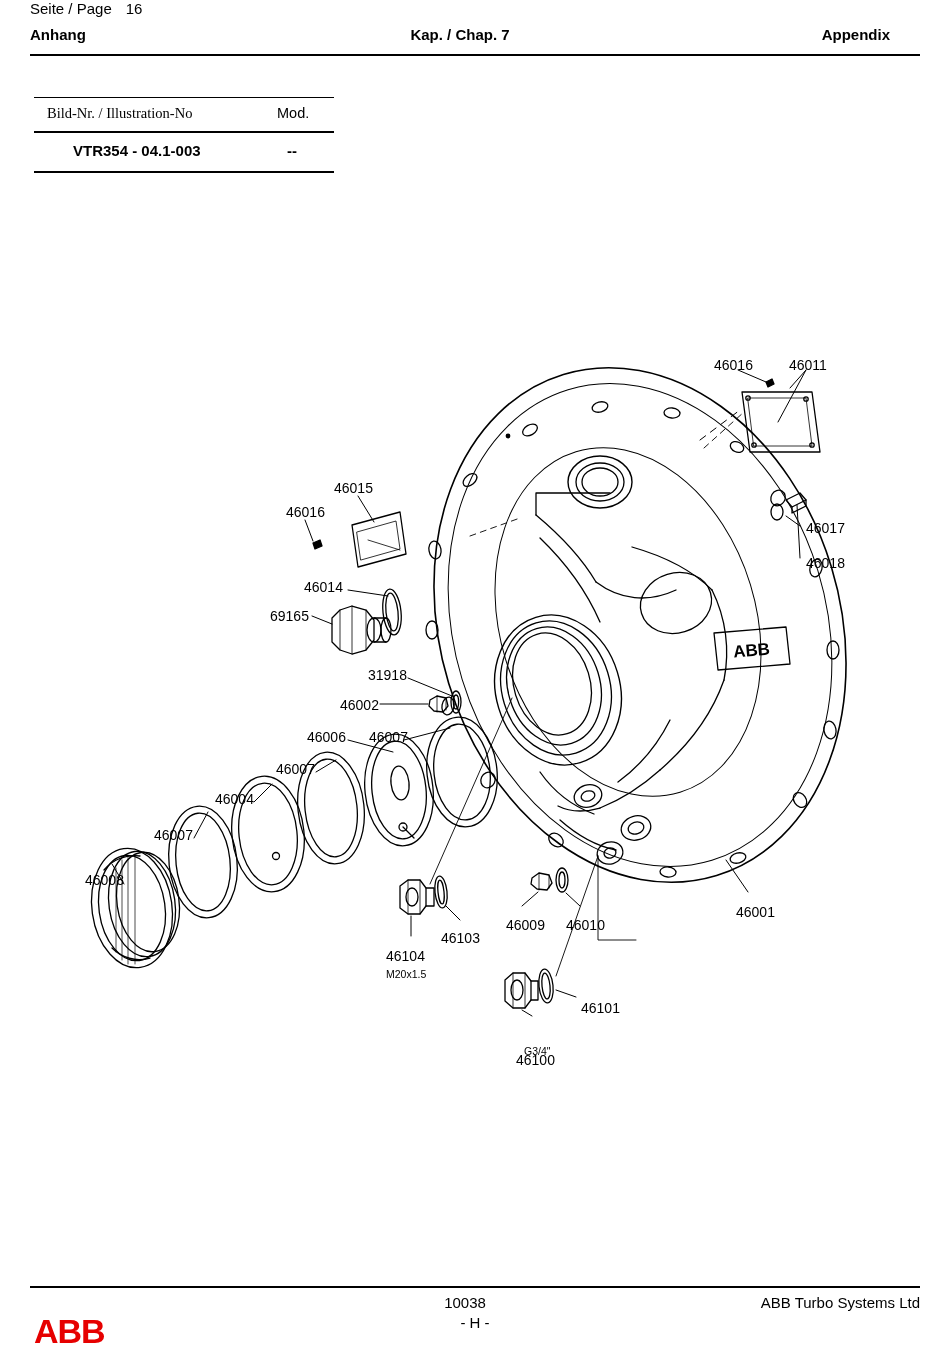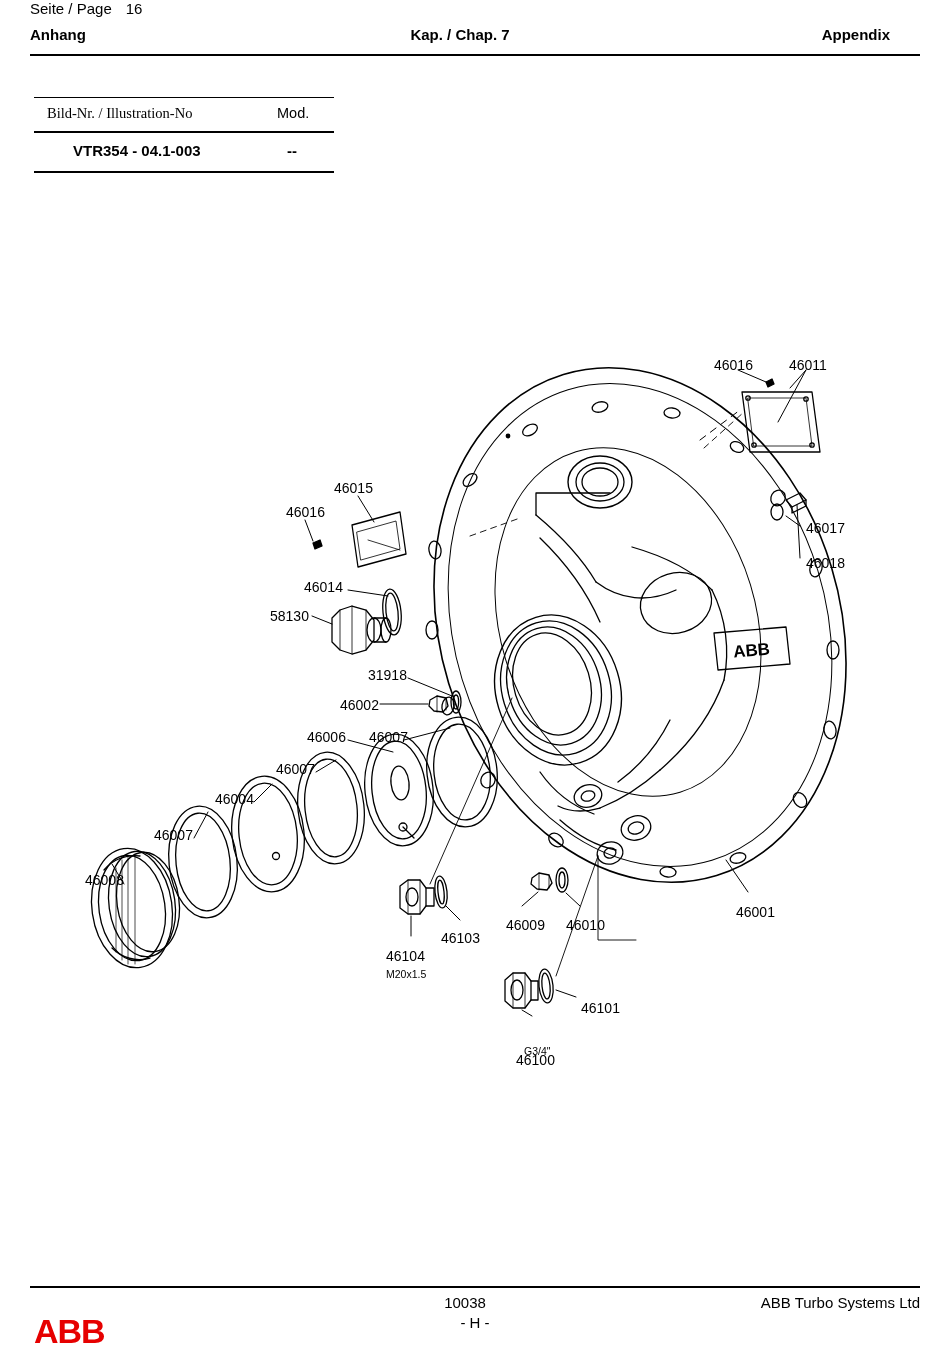--- a/index.html
+++ b/index.html
@@ -442,21 +442,21 @@
       <text x="752" y="356" font-family="Liberation Sans, sans-serif" font-size="17" font-weight="bold" text-anchor="middle" transform="rotate(-5 752 356)">ABB</text>
     </svg>
 
     <div class="lbl" style="left:714px; top:57px;">46016</div>
     <div class="lbl" style="left:789px; top:57px;">46011</div>
     <div class="lbl" style="left:334px; top:180px;">46015</div>
     <div class="lbl" style="left:286px; top:204px;">46016</div>
     <div class="lbl" style="left:806px; top:220px;">46017</div>
     <div class="lbl" style="left:806px; top:255px;">46018</div>
     <div class="lbl" style="left:304px; top:279px;">46014</div>
-    <div class="lbl" style="left:270px; top:308px;">58130</div>
+    <div class="lbl" style="left:270px; top:308px;">69165</div>
     <div class="lbl" style="left:368px; top:367px;">31918</div>
     <div class="lbl" style="left:340px; top:397px;">46002</div>
     <div class="lbl" style="left:307px; top:429px;">46006</div>
     <div class="lbl" style="left:369px; top:429px;">46007</div>
     <div class="lbl" style="left:276px; top:461px;">46007</div>
     <div class="lbl" style="left:215px; top:491px;">46004</div>
     <div class="lbl" style="left:154px; top:527px;">46007</div>
     <div class="lbl" style="left:85px;  top:572px;">46008</div>
     <div class="lbl" style="left:736px; top:604px;">46001</div>
     <div class="lbl" style="left:441px; top:630px;">46103</div>

